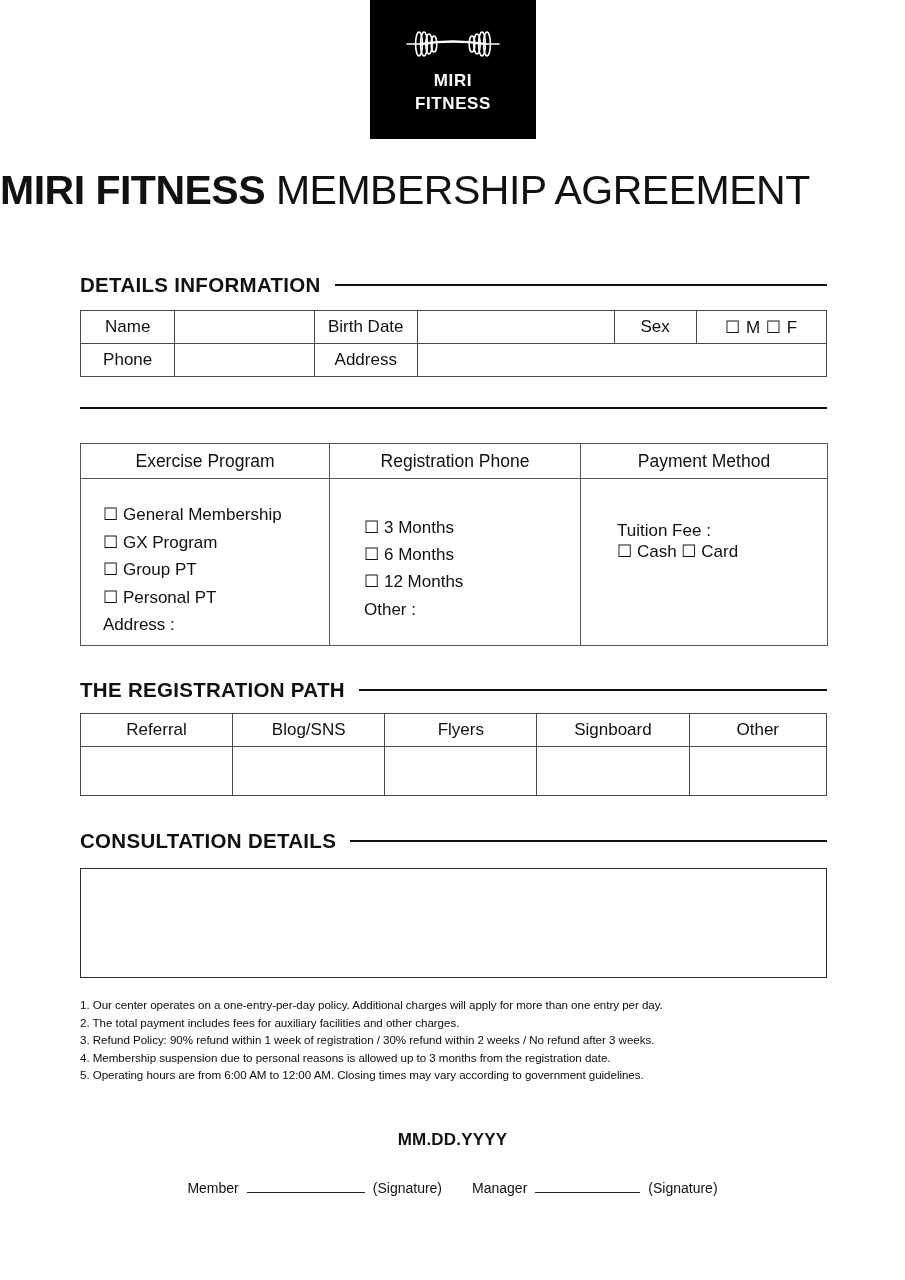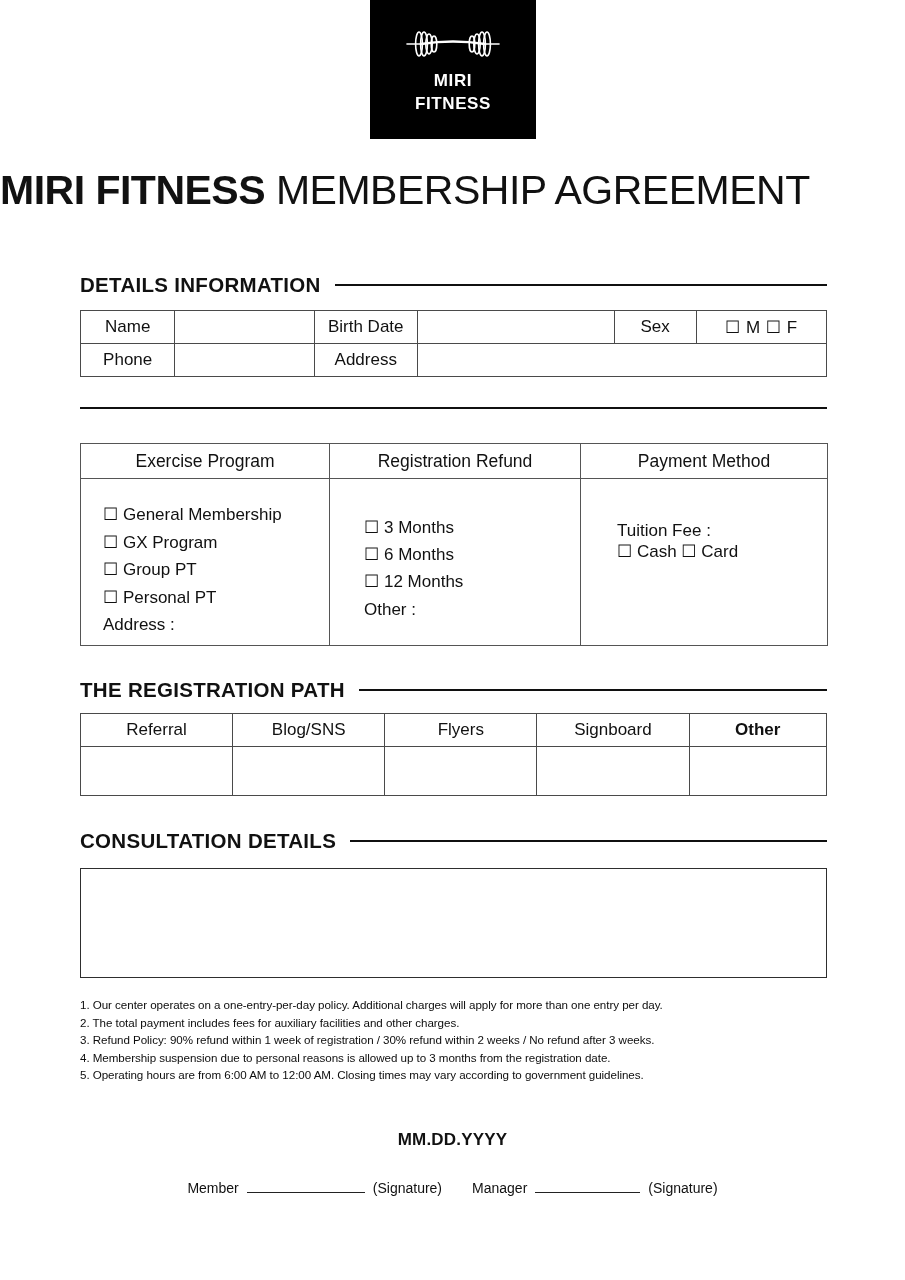--- a/index.html
+++ b/index.html
@@ -230,21 +230,21 @@
     </table>
 
   <div class="section-head" style="top:407px;">
     <span class="rule"></span>
   </div>
 
   <table class="grid" id="terms-table" style="top:443px;">
     <tbody>
         <tr>
       <th style="width:249px;">Exercise Program</th>
-      <th style="width:251px;">Registration Refund</th>
+      <th style="width:251px;">Registration Phone</th>
       <th style="width:247px;">Payment Method</th>
     </tr>
     <tr>
       <td class="body">
         <div class="opt-list">
           <div class="row">☐ General Membership</div>
           <div class="row">☐ GX Program</div>
           <div class="row">☐ Group PT</div>
           <div class="row">☐ Personal PT</div>
           <div class="row">Address :</div>
@@ -273,21 +273,21 @@
     <span class="rule"></span>
   </div>
 
   <table class="grid" id="path-table" style="top:713px;">
     <tbody>
         <tr>
       <th style="width:149.4px;">Referral</th>
       <th style="width:149.4px;">Blog/SNS</th>
       <th style="width:149.4px;">Flyers</th>
       <th style="width:149.4px;">Signboard</th>
-      <th style="width:135px;font-weight:bold;">Other</th>
+      <th style="width:135px;">Other</th>
     </tr>
     <tr>
       <td></td>
       <td></td>
       <td></td>
       <td></td>
       <td></td>
     </tr>
   </tbody>
     </table>

